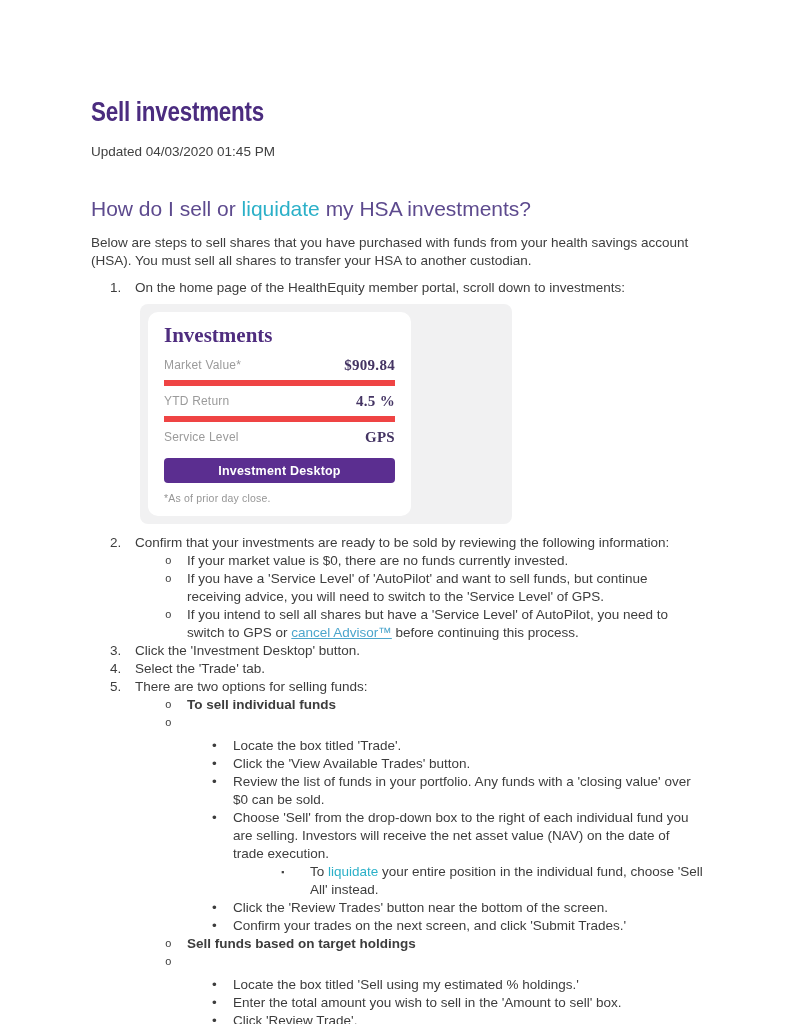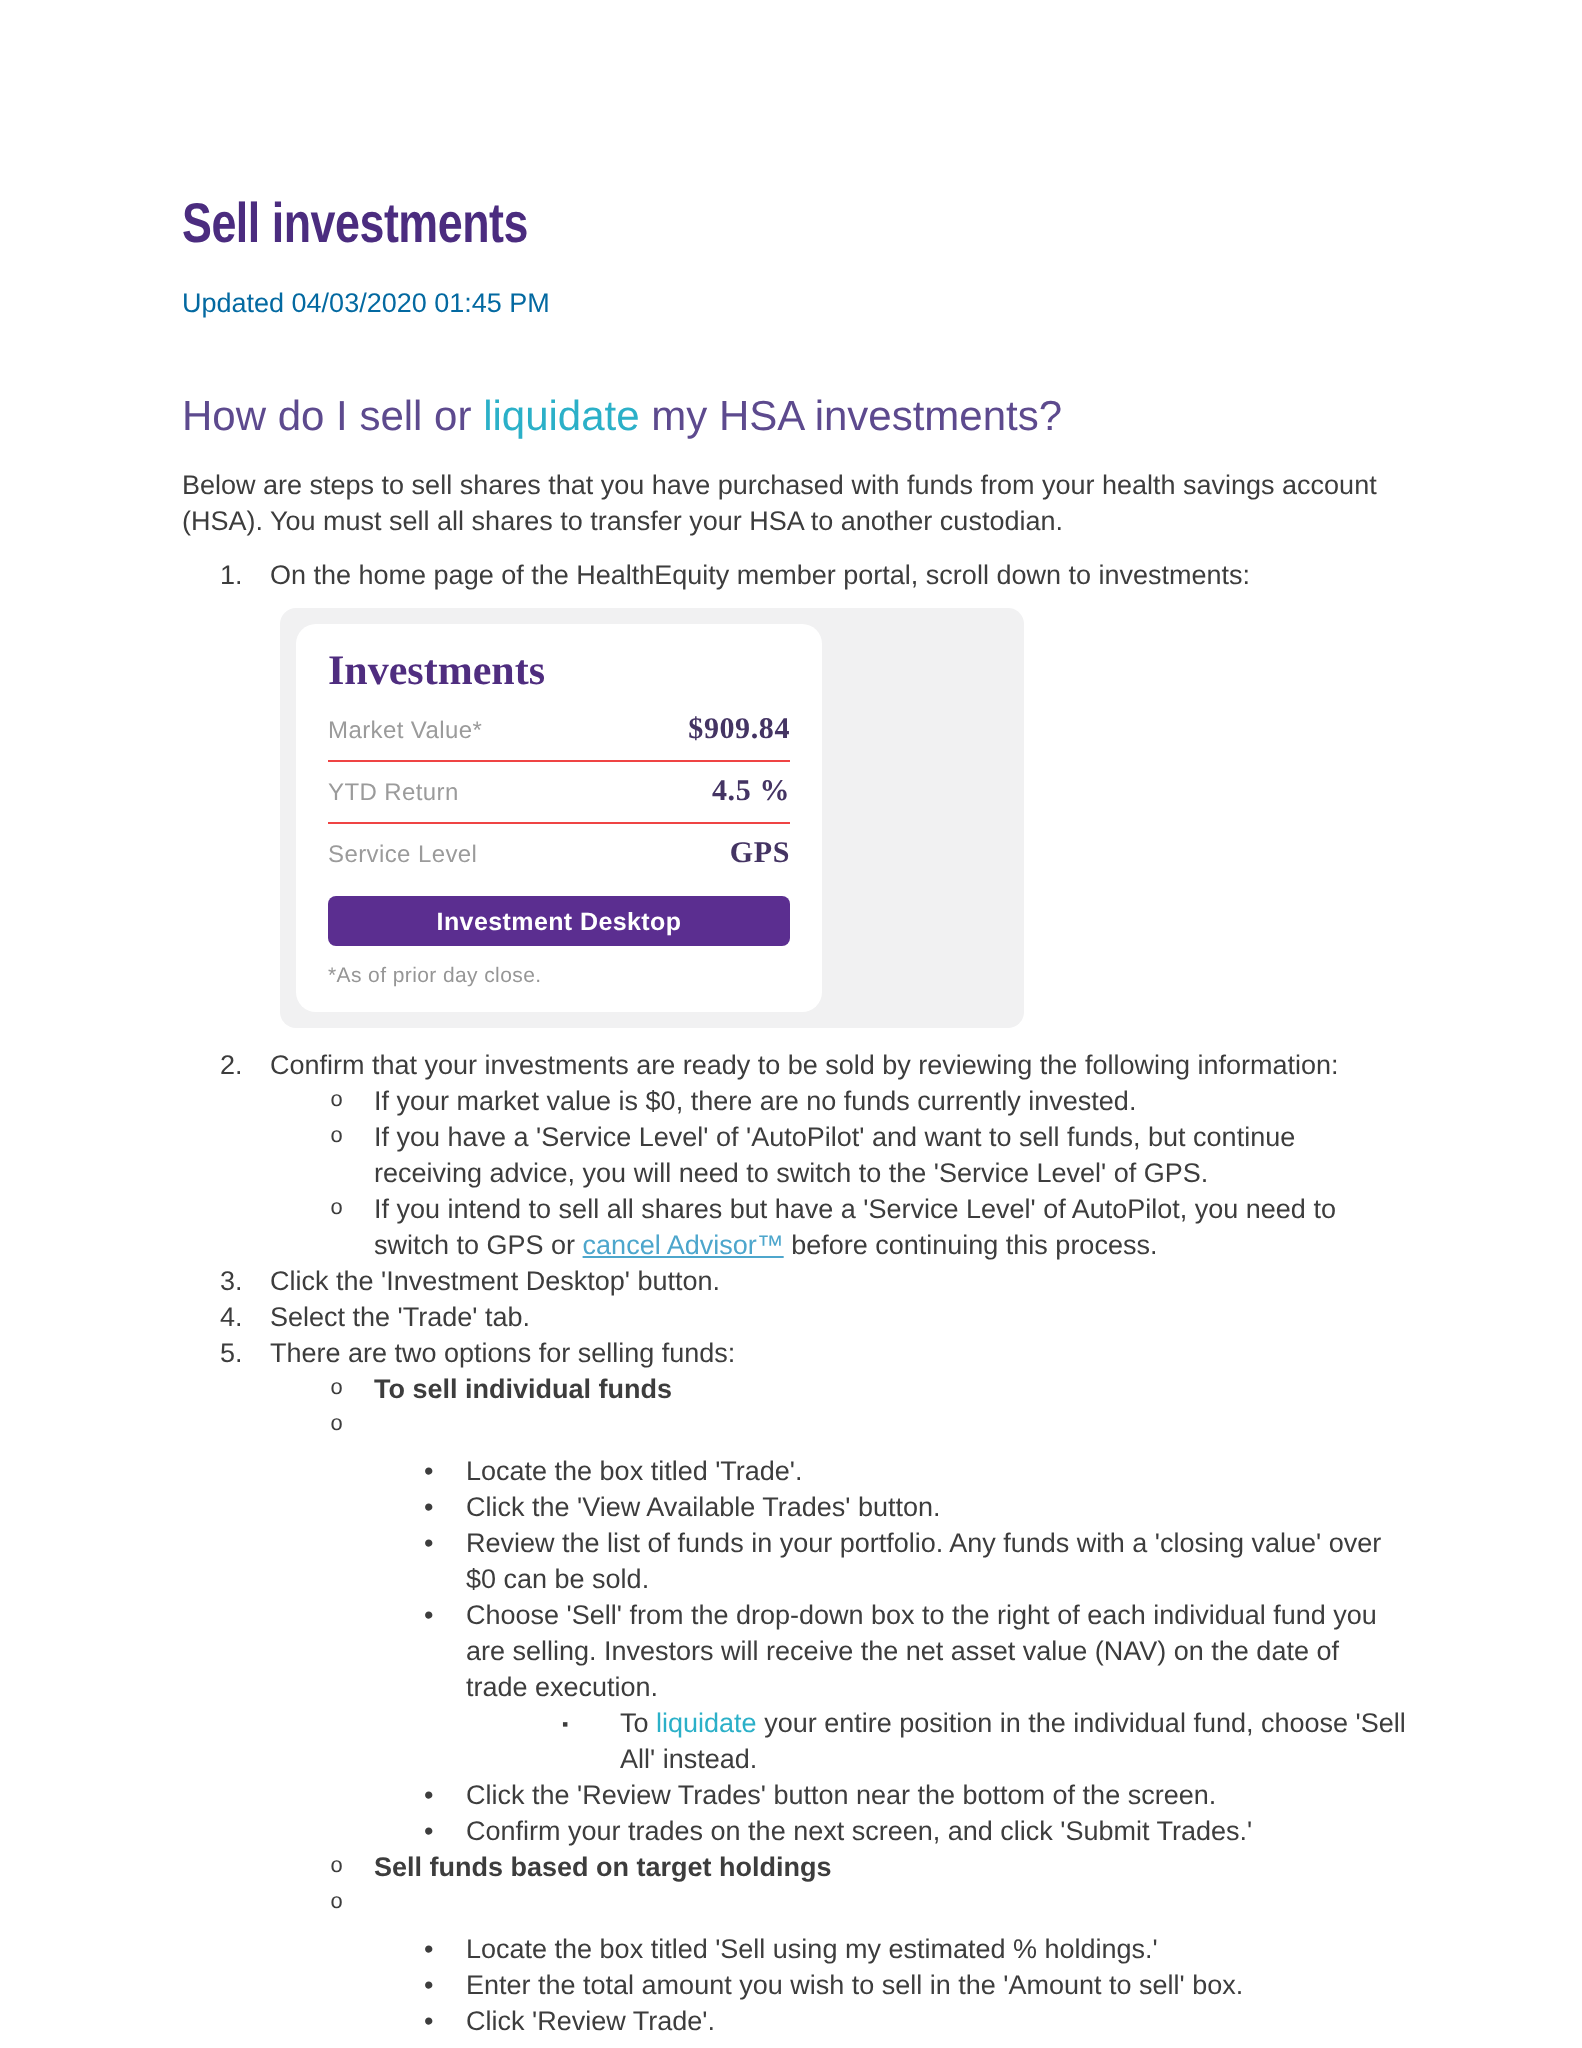--- a/index.html
+++ b/index.html
@@ -28,21 +28,21 @@
   h1.doc-title .condense{
     display:inline-block;
     transform:scaleX(0.8);
     transform-origin:left center;
     letter-spacing:-0.3px;
   }
   .updated{
     margin:16px 0 0 0;
     font-size:13.5px;
     line-height:17px;
-    color:#0369a1;
+    color:#404040;
   }
   h2.question{
     margin:36px 0 0 0;
     font-size:21px;
     line-height:26px;
     font-weight:normal;
     color:#5d4a8e;
   }
   h2.question .teal{color:#2bb0c8;}
   .intro{margin:12px 0 0 0;}
@@ -99,21 +99,21 @@
     font-weight:600;
     margin-bottom:3px;
   }
   .card-row{
     display:flex;
     justify-content:space-between;
     align-items:center;
     height:30px;
     gap:30px;
   }
-  .card-row + .card-row{border-top:1px solid #ef4444;}
+  .card-row + .card-row{border-top:6px solid #ef4444;}
   .card-label{
     font-size:12px;
     color:#9b9b9b;
     letter-spacing:0.2px;
   }
   .card-value{
     font-family:"Liberation Serif", serif;
     font-size:15px;
     font-weight:bold;
     color:#443463;

